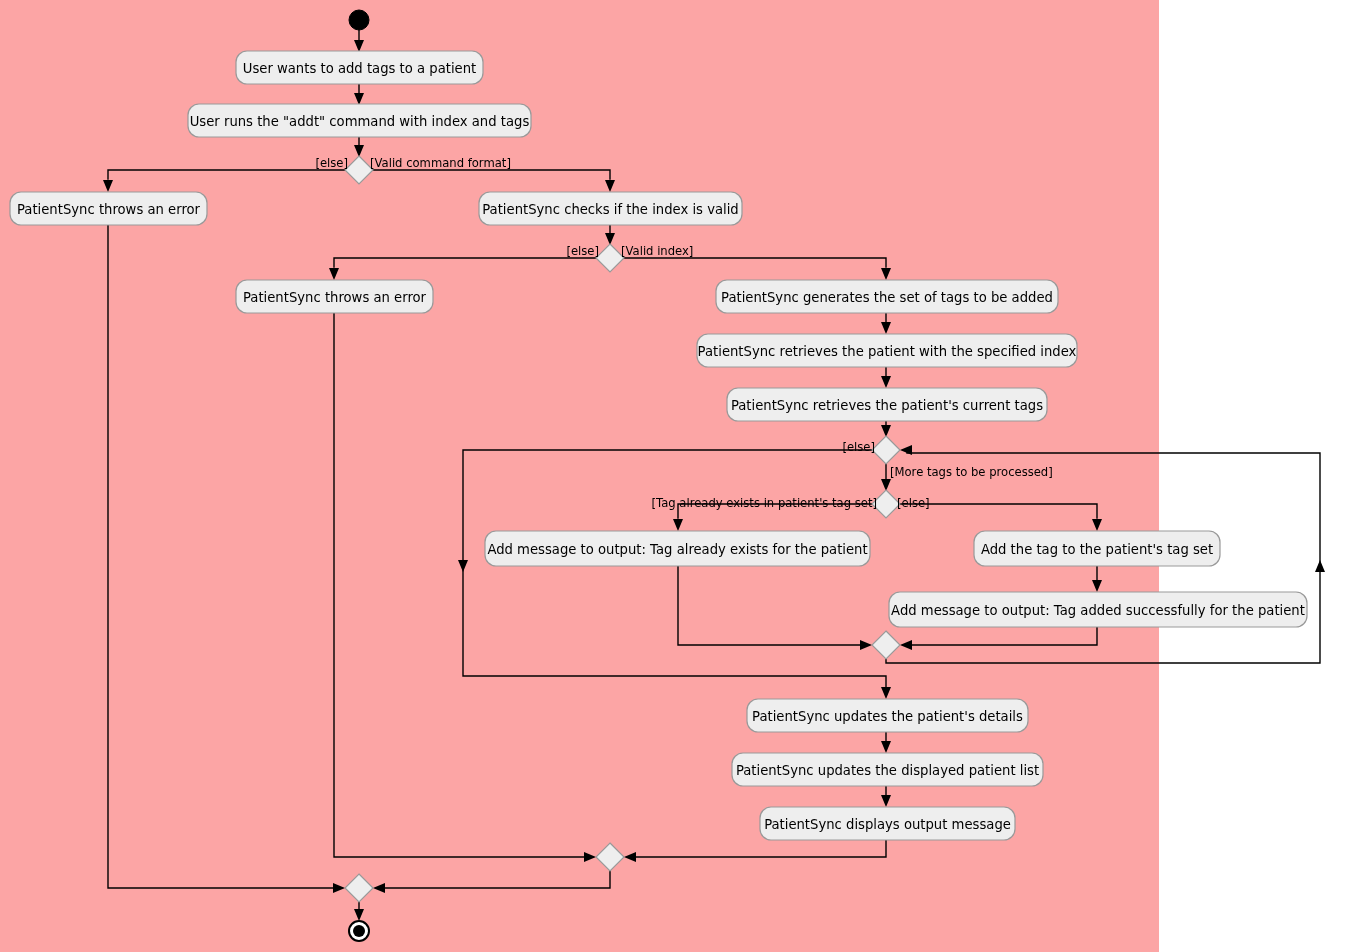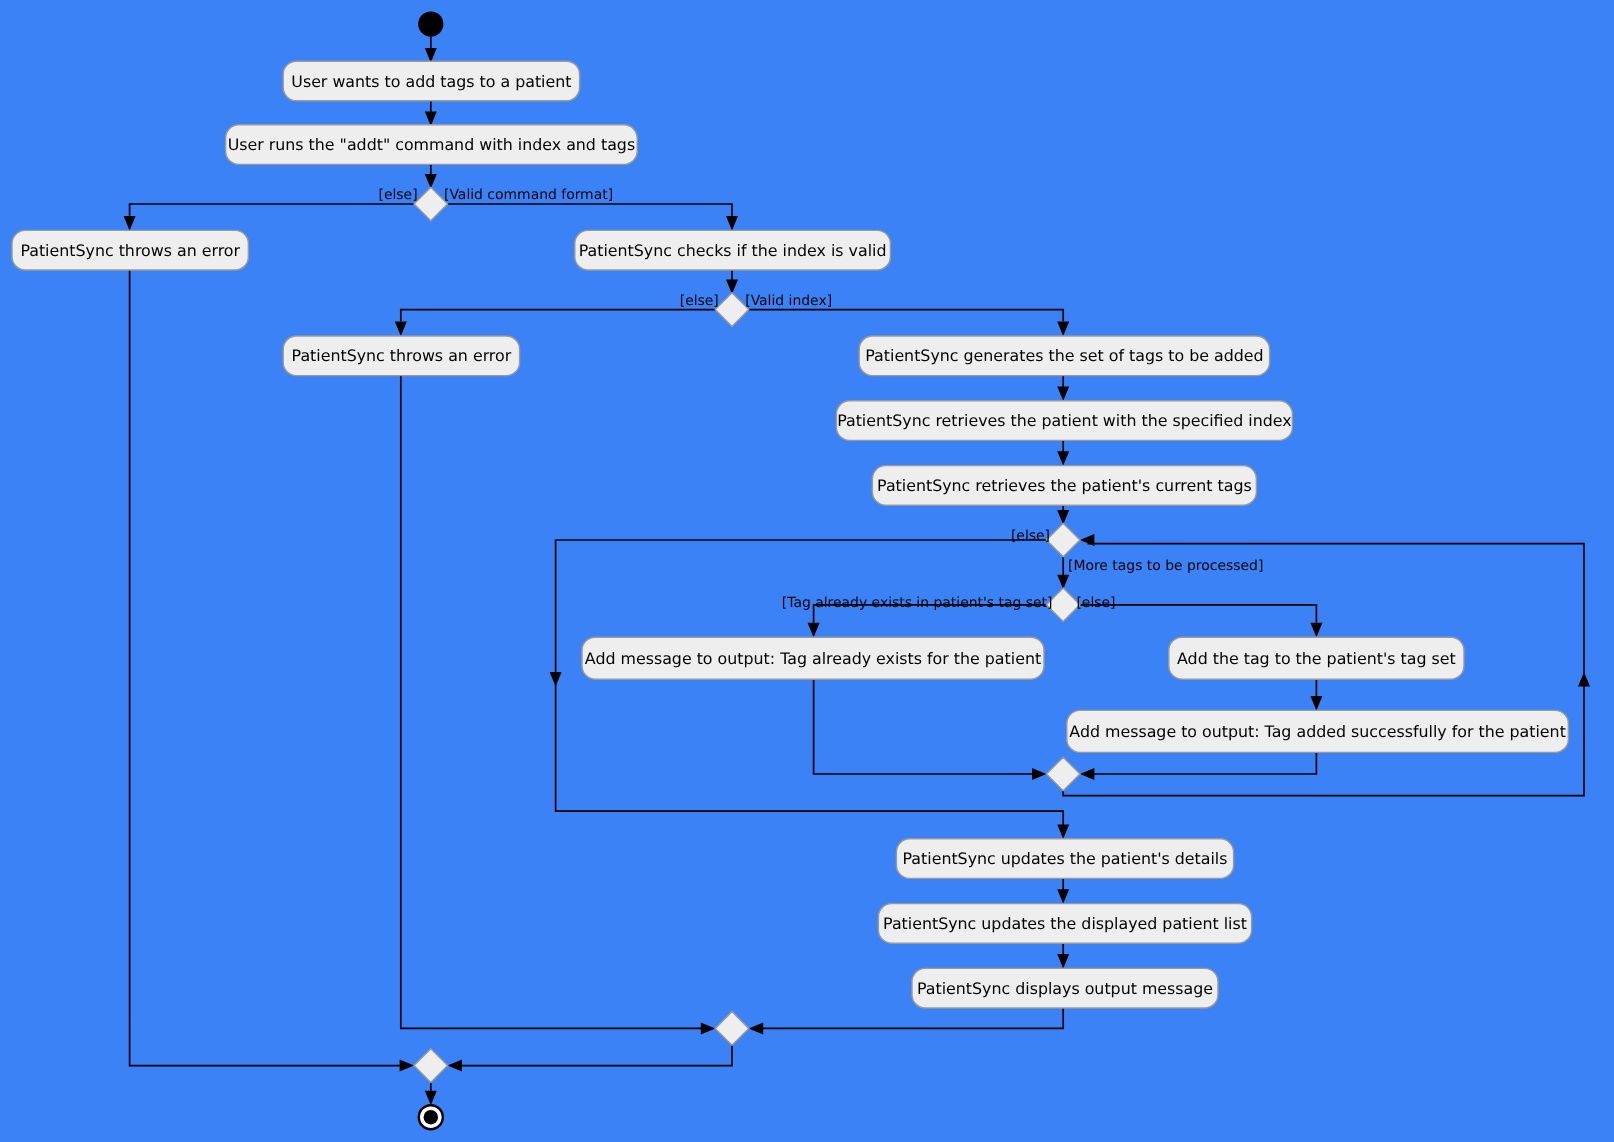--- a/index.html
+++ b/index.html
@@ -2,23 +2,23 @@
 <html><head>
 <meta charset="utf-8">
 <style>
   html, body {
     margin: 0;
     padding: 0;
     background: #ffffff;
   }
   #diagram-root {
     position: relative;
-    width: 1345px;
+    width: 1159px;
     height: 952px;
-    background: #3b82f6;
+    background: #fca5a5;
     font-family: "DejaVu Sans", sans-serif;
   }
   svg#uml-canvas {
     position: absolute;
     top: 0;
     left: 0;
     width: 1345px;
     height: 952px;
     overflow: visible;
   }

